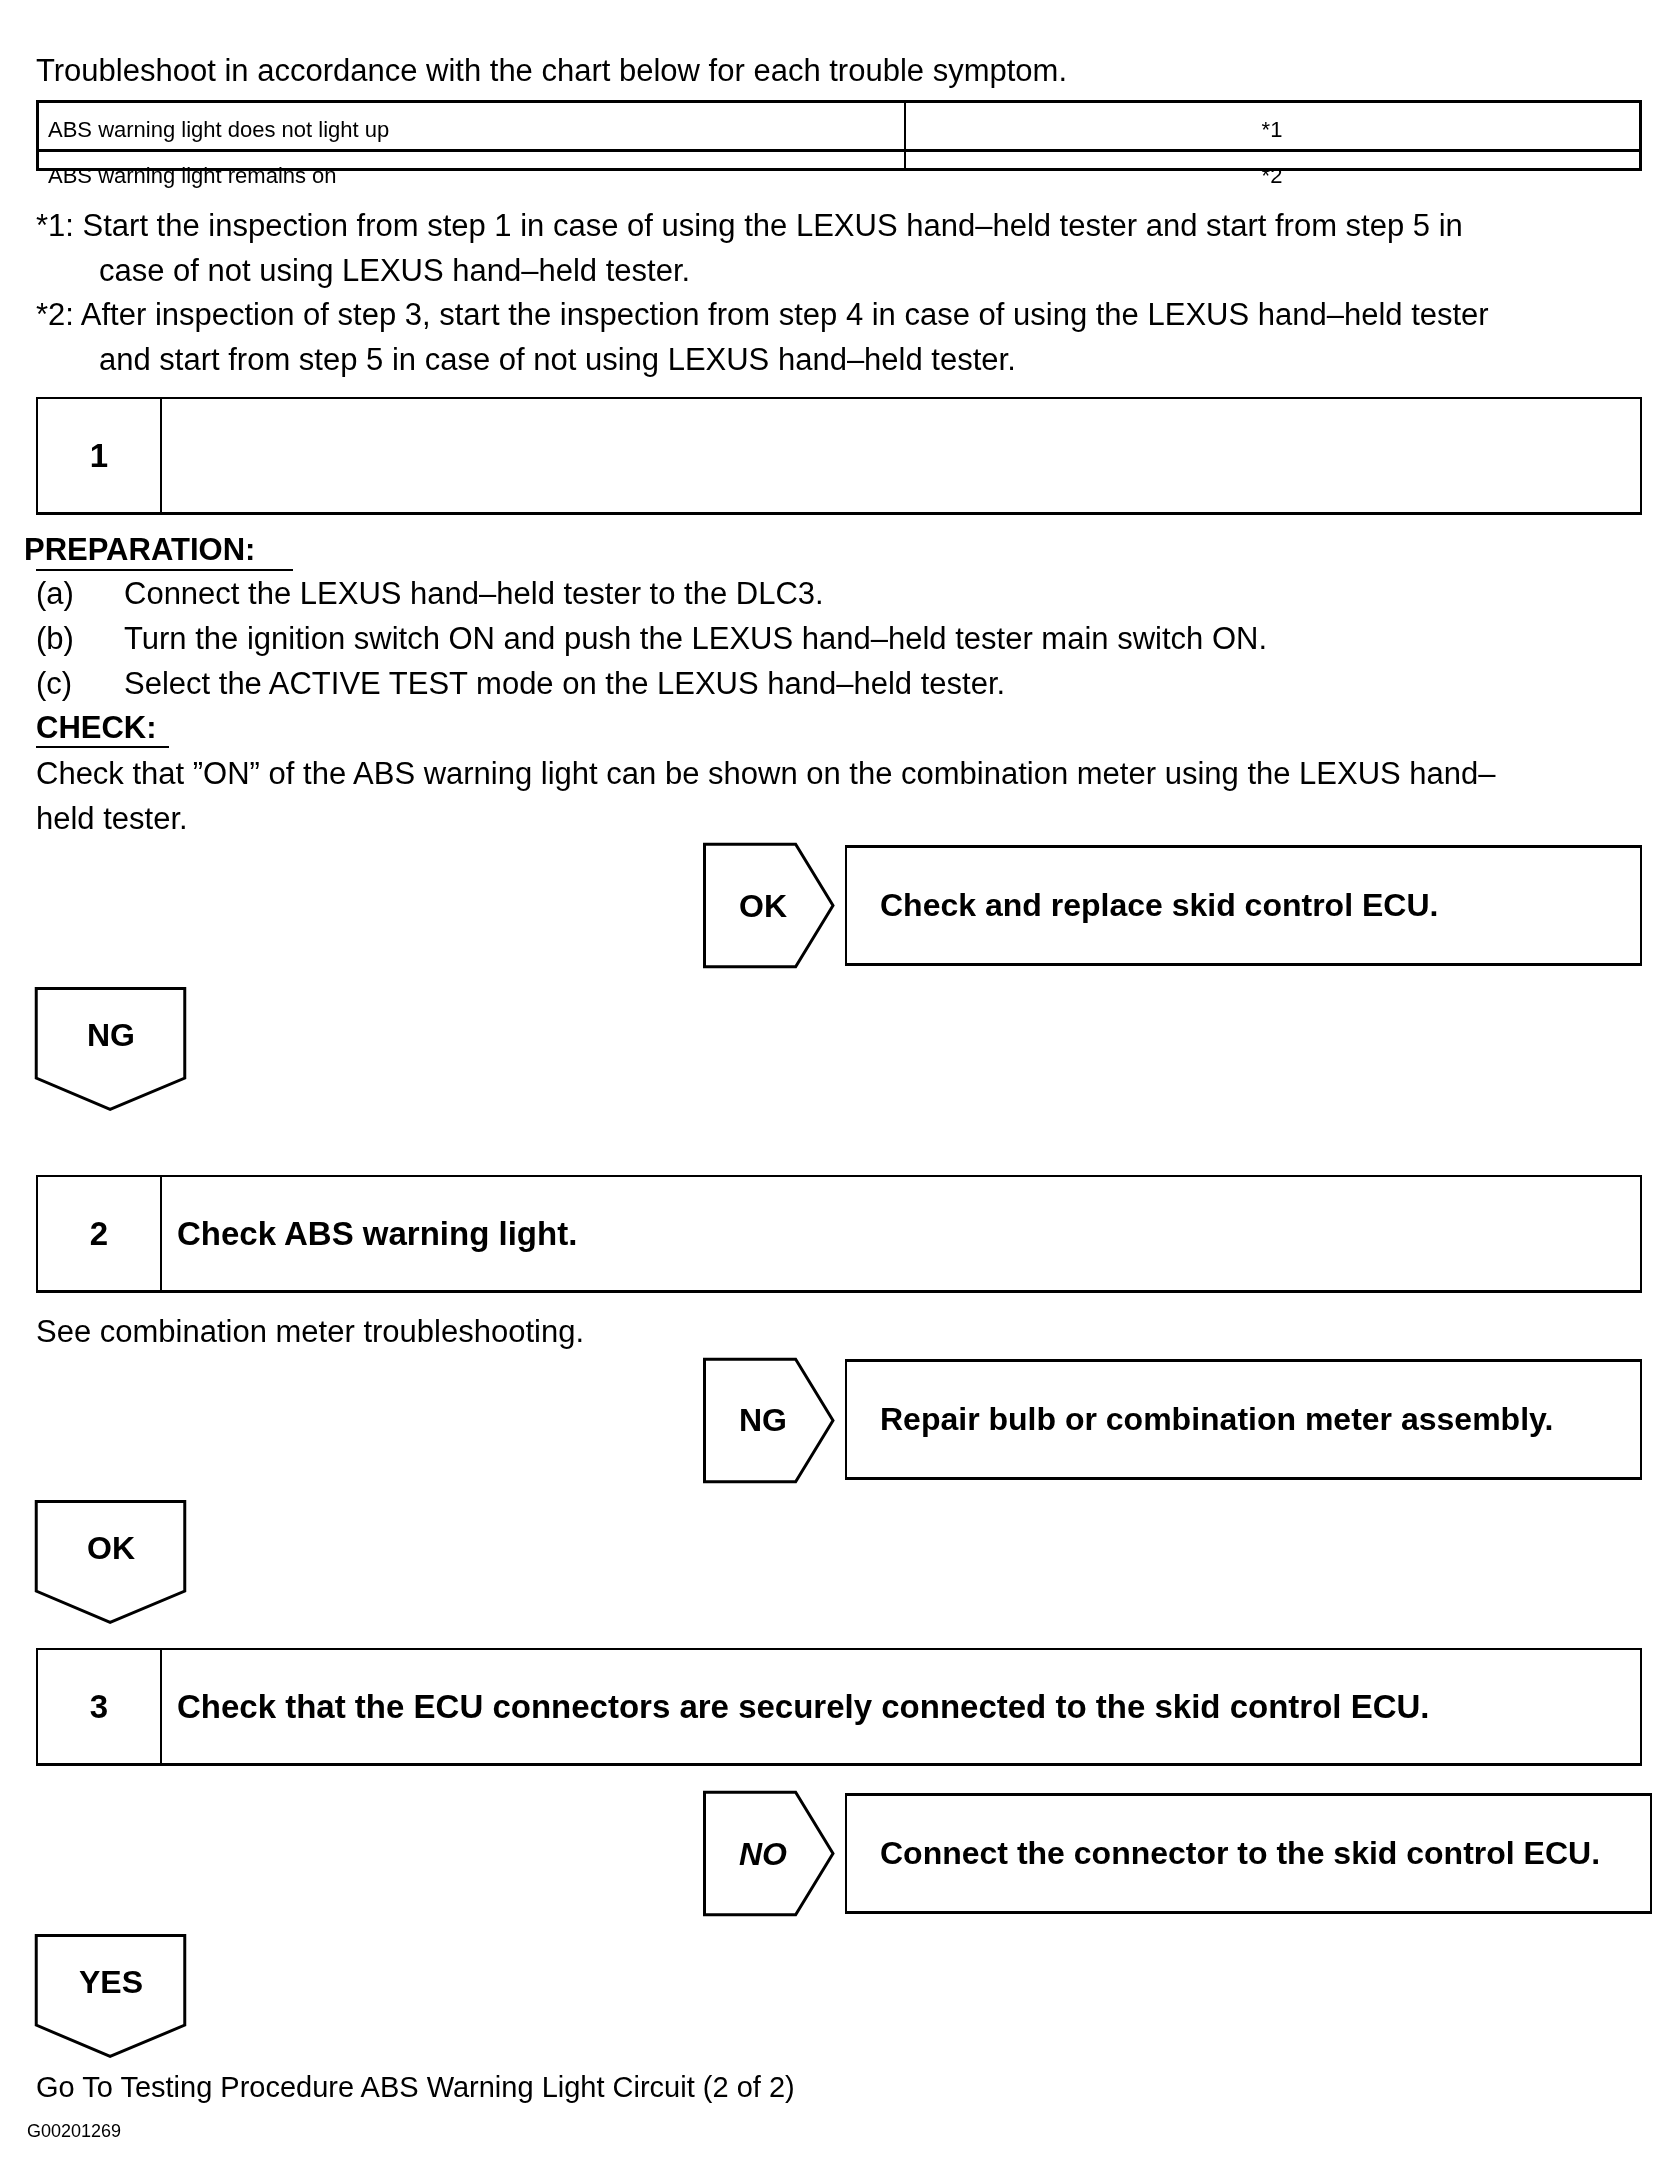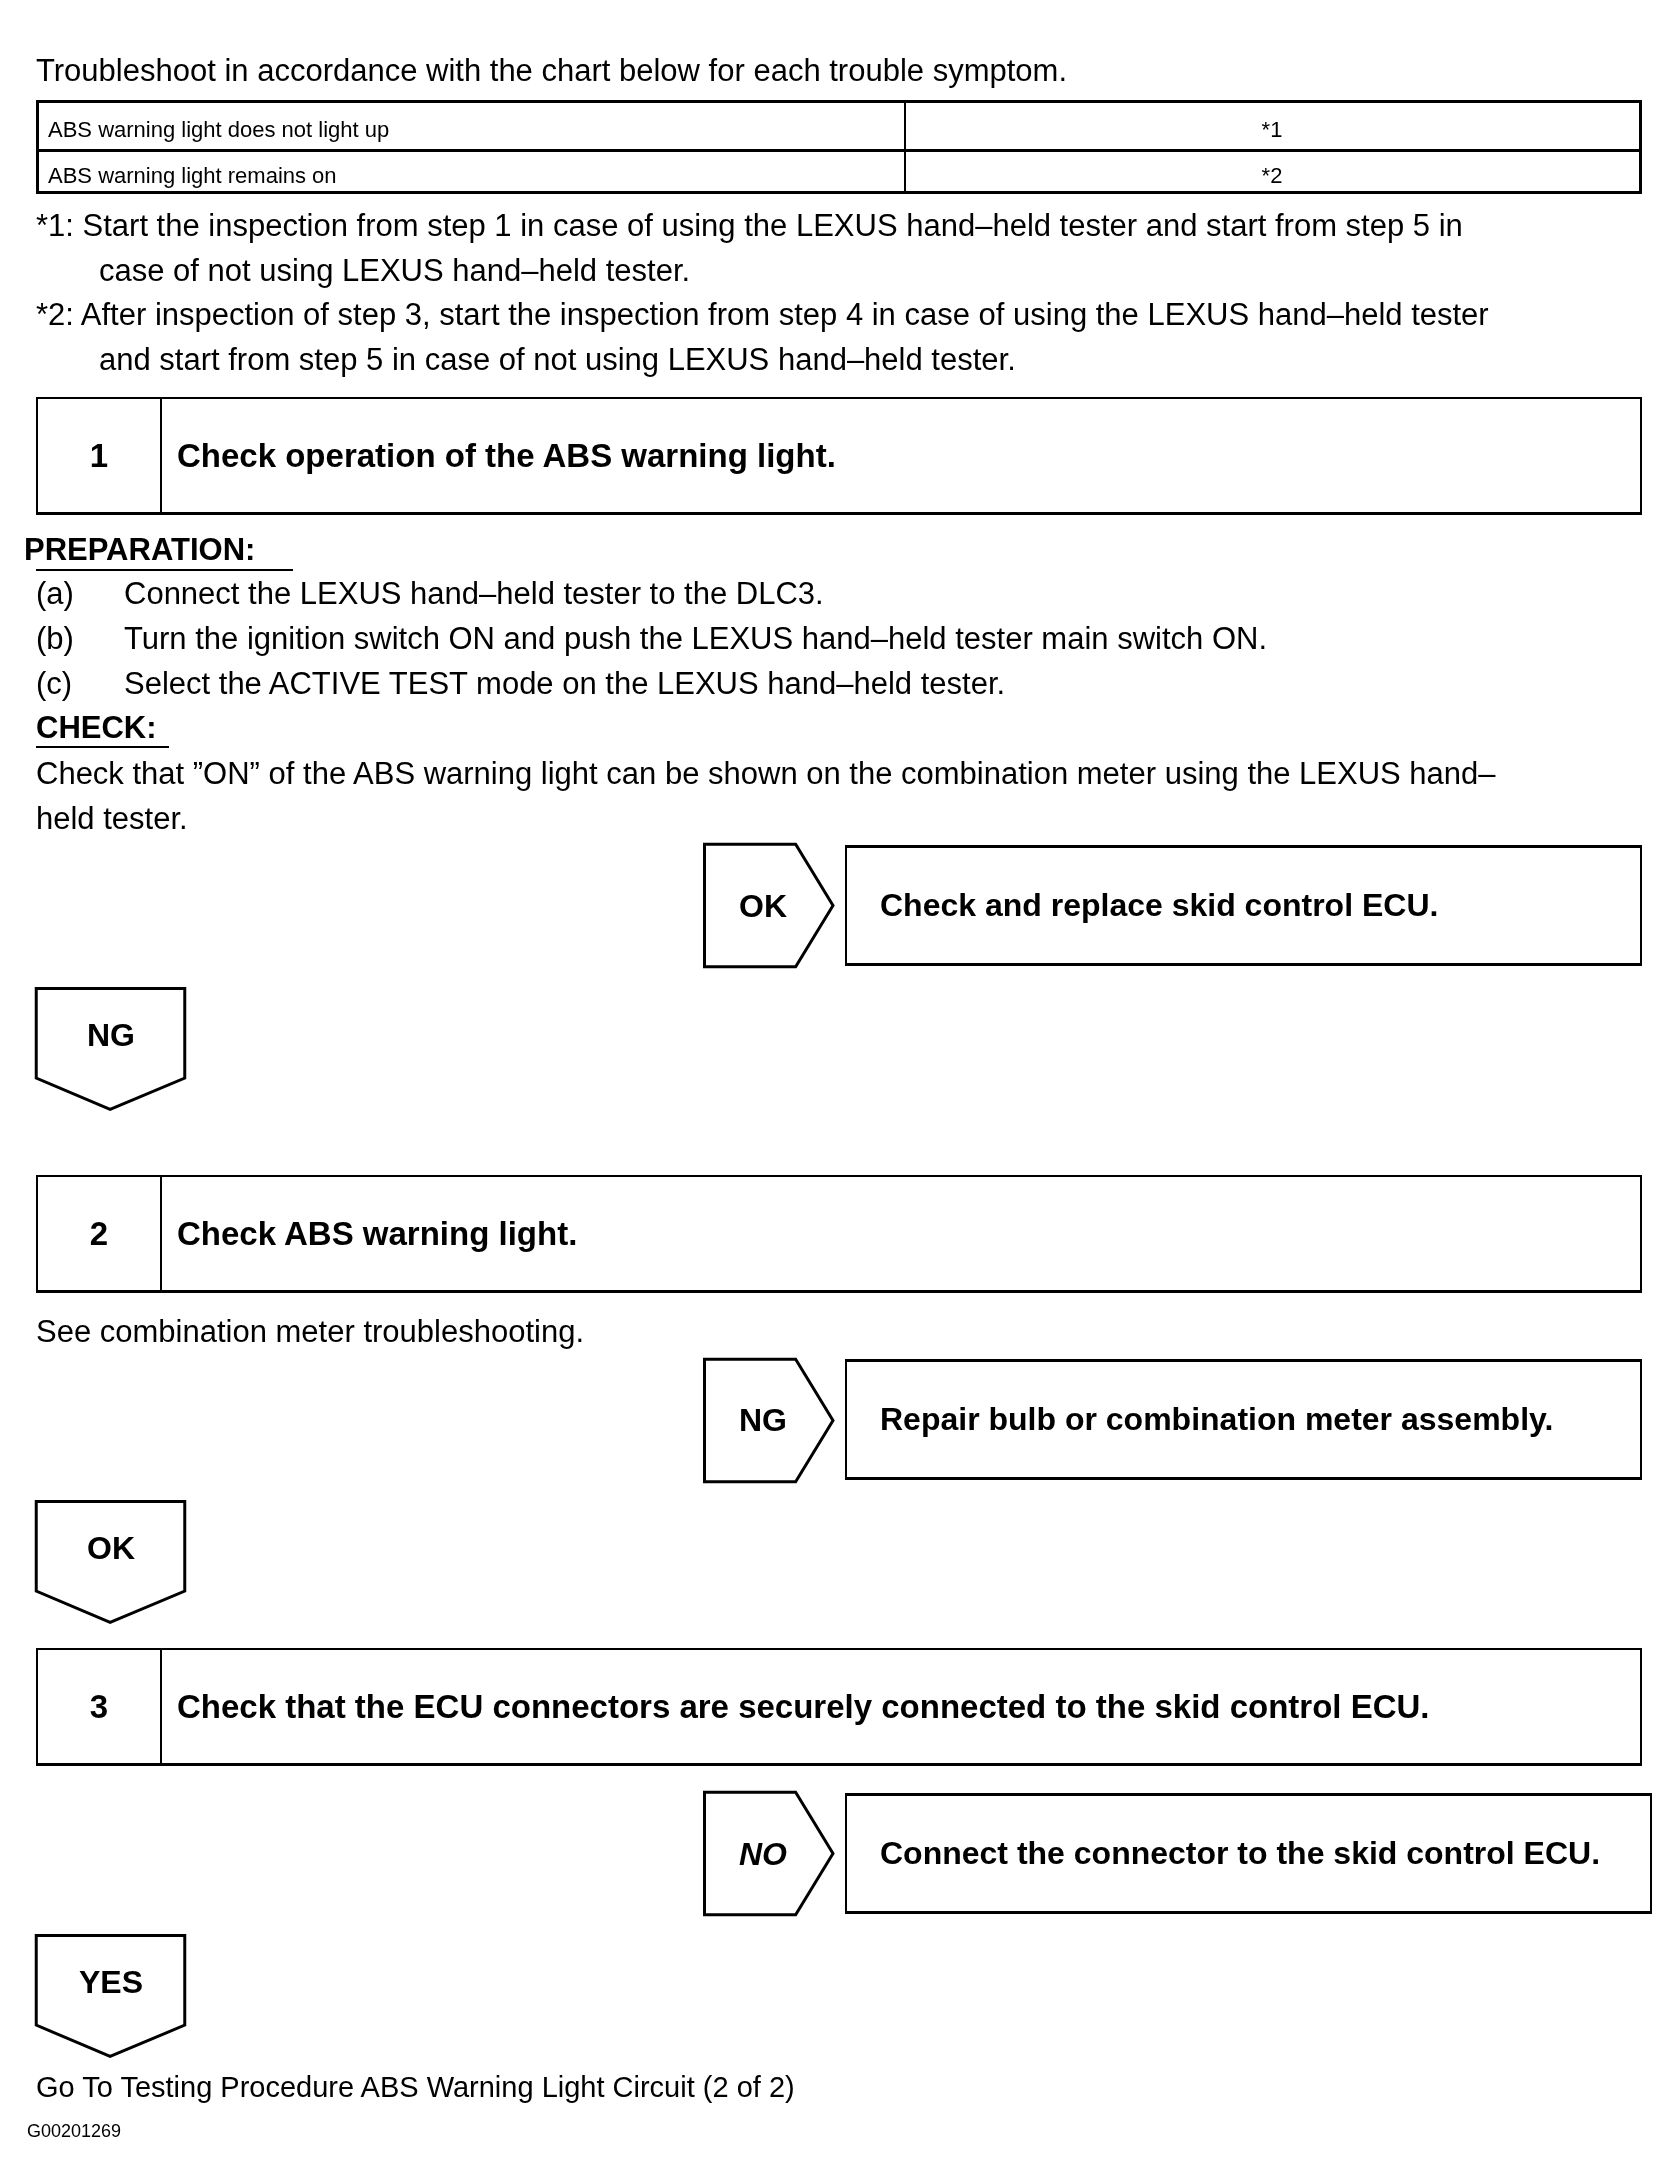--- a/index.html
+++ b/index.html
@@ -2,21 +2,21 @@
 <html style="font-size:12px"><head>
 <meta charset="utf-8">
 <style>
   html, body { margin: 0; padding: 0; background: #ffffff; }
   body { width: 1672px; height: 2183px; position: relative; overflow: hidden;
          font-family: "Liberation Sans", "DejaVu Sans", sans-serif; color: #000; }
   .abs { position: absolute; }
   .txt { font-size: 31px; line-height: 1; white-space: nowrap; }
   .intro { left: 36px; top: 55px; }
   
-  .sym-table { left: 36px; top: 100px; width: 1606px; height: 94px;
+  .sym-table { left: 36px; top: 100px; width: 1606px; height: 71px;
                border: 3px solid #000; box-sizing: border-box; }
   .sym-row { position: absolute; left: 0; width: 100%; height: 46px; }
   .sym-row.r1 { top: 0; border-bottom: 3px solid #000; }
   .sym-row.r2 { top: 46px; }
   .sym-cell-left { position: absolute; left: 9px; top: 13.5px; font-size: 22px; }
   .sym-divider { position: absolute; left: 865px; top: 0; bottom: 0; width: 1.5px; background:#000; }
   .sym-cell-right { position: absolute; left: 866px; right: 0; top: 13.5px; text-align: center; font-size: 22px; }
   
   .note { font-size: 31px; line-height: 1; white-space: nowrap; }
   
@@ -58,21 +58,20 @@
   </div>
 </div>
 
 <div class="abs note" style="left:36px; top:210px;">*1: Start the inspection from step 1 in case of using the LEXUS hand–held tester and start from step 5 in</div>
 <div class="abs note" style="left:99px; top:255px;">case of not using LEXUS hand–held tester.</div>
 <div class="abs note" style="left:36px; top:299px;">*2: After inspection of step 3, start the inspection from step 4 in case of using the LEXUS hand–held tester</div>
 <div class="abs note" style="left:99px; top:344px;">and start from step 5 in case of not using LEXUS hand–held tester.</div>
 
 <div class="abs step-box" style="top:397px;">
   <div class="step-num">1</div>
-  <div class="step-title">Check operation of the ABS warning light.</div>
 </div>
 
 <div class="abs label-bold" style="left:24px; top:534px;">PREPARATION:</div>
 <div class="underline" style="left:36px; top:569px; width:257px;"></div>
 
 <div class="abs prep-letter" style="left:36px; top:578px;">(a)</div>
 <div class="abs prep-text" style="left:124px; top:578px;">Connect the LEXUS hand–held tester to the DLC3.</div>
 <div class="abs prep-letter" style="left:36px; top:623px;">(b)</div>
 <div class="abs prep-text" style="left:124px; top:623px;">Turn the ignition switch ON and push the LEXUS hand–held tester main switch ON.</div>
 <div class="abs prep-letter" style="left:36px; top:668px;">(c)</div>

